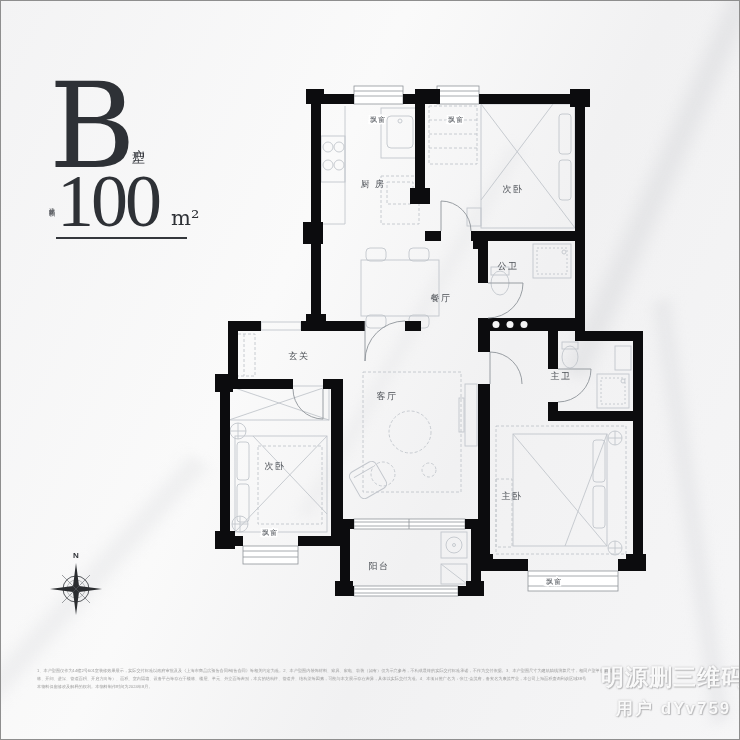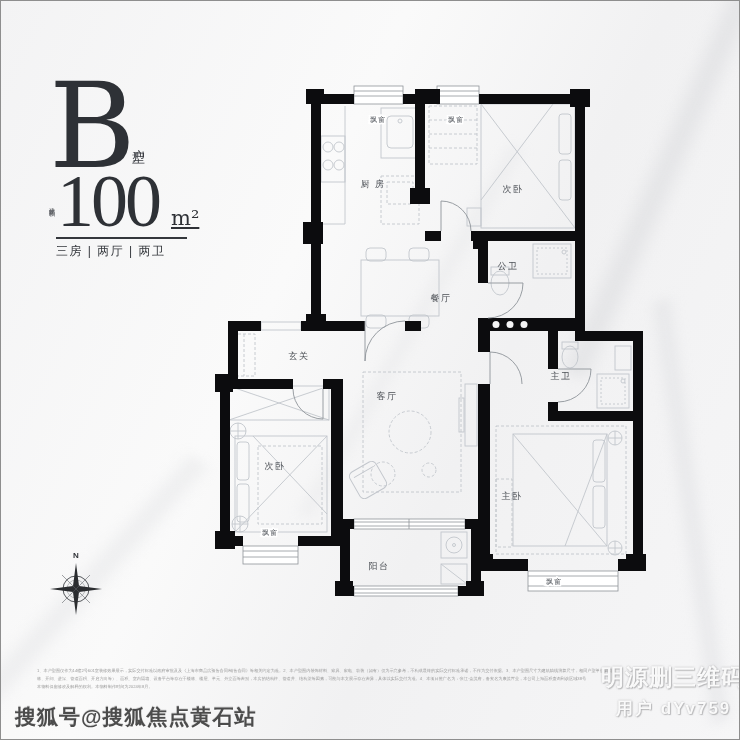--- a/index.html
+++ b/index.html
@@ -22,21 +22,21 @@
   
   .unit-letter{position:absolute;left:48px;top:66px;font-family:"DejaVu Serif","Liberation Serif",serif;
     font-size:118px;line-height:1;color:#2e3136;}
   .unit-type{position:absolute;left:132px;top:138px;width:15px;font-size:13px;line-height:20px;
     color:#3a3d42;letter-spacing:1px;writing-mode:vertical-rl;}
   .area-prefix{position:absolute;left:46px;top:202px;writing-mode:vertical-rl;
     font-size:6px;letter-spacing:1px;color:#5a5d62;}
   .area-value{position:absolute;left:56px;top:163px;font-family:Liberation Serif, serif;
     font-size:74px;line-height:1;color:#2e3136;letter-spacing:-3px;}
   .area-unit{position:absolute;left:170px;top:205px;font-family:"DejaVu Serif","Liberation Serif",serif;
-    font-size:21px;color:#2e3136;text-decoration:underline;}
+    font-size:21px;color:#2e3136;}
   .title-rule{position:absolute;left:55px;top:236px;width:131px;height:2px;background:#34373c;}
   .layout-summary{position:absolute;left:55px;top:242px;width:140px;font-size:12px;
     letter-spacing:1.5px;color:#34373c;white-space:nowrap;}
 
   
   .plan{position:absolute;left:212px;top:83px;}
 
   
   .compass{position:absolute;left:44px;top:546px;}
 
@@ -61,21 +61,20 @@
   <div class="vein vein2"></div>
   <div class="vein vein3"></div>
   <div class="vein vein4"></div>
 
   <div class="unit-letter">B</div>
   <div class="unit-type">户型</div>
   <div class="area-prefix">建筑面积</div>
   <div class="area-value">100</div>
   <div class="area-unit">m²</div>
   <div class="title-rule"></div>
-  <div class="layout-summary">三房 | 两厅 | 两卫</div>
 
   <div class="plan">
   <svg width="435" height="515" viewBox="0 0 435 515">
     <g fill="none" stroke="#c2c6cc" stroke-width="0.9">
 
       <polyline points="132,22 132,140 108,140"></polyline>
       <rect x="108" y="52" width="24" height="46"></rect>
       <circle cx="115" cy="63" r="5"></circle>
           <circle cx="126" cy="63" r="5"></circle>
       <circle cx="115" cy="81" r="5"></circle>
@@ -306,18 +305,17 @@
   </div>
 
   <div class="disclaimer">
     <div class="disclaimer-inner">
       <div>1、本户型图仅作为14幢2号601室装修效果展示，实际交付标准以政府审批及及《上海市商品房预售合同/销售合同》等相关约定为准。2、本户型图内装饰材料、家具、家电、软装（如有）仅为示意参考，不构成最终的实际交付标准承诺，不作为交付依据。3、本户型图尺寸为建筑轴线测算尺寸，相同户型单位因楼</div>
       <div>栋、开间、进深、管道面积、开启方向等）、面积、室内隔墙、设备平台等存在于楼栋、楼层、单元、外立面等差别，本房的结构柱、管道井、结构梁等因素，可能与本文展示存在差异，具体以实际交付为准。4、本项目推广名为：张江·金茂府，备案名为康茂置业，本公司上海面积查询到该区域38号</div>
       <div>本物料保留修改及解释的权利。本物料制作时间为2024年8月。</div>
     </div>
   </div>
 
-  <div class="wm-left">搜狐号@搜狐焦点黄石站</div>
   <div class="wm-right">
     <div class="wm-right-l1">明源删三维码</div>
     <div class="wm-right-l2">用户 dYv759</div>
   </div>
 </div>
 
 </body></html>

